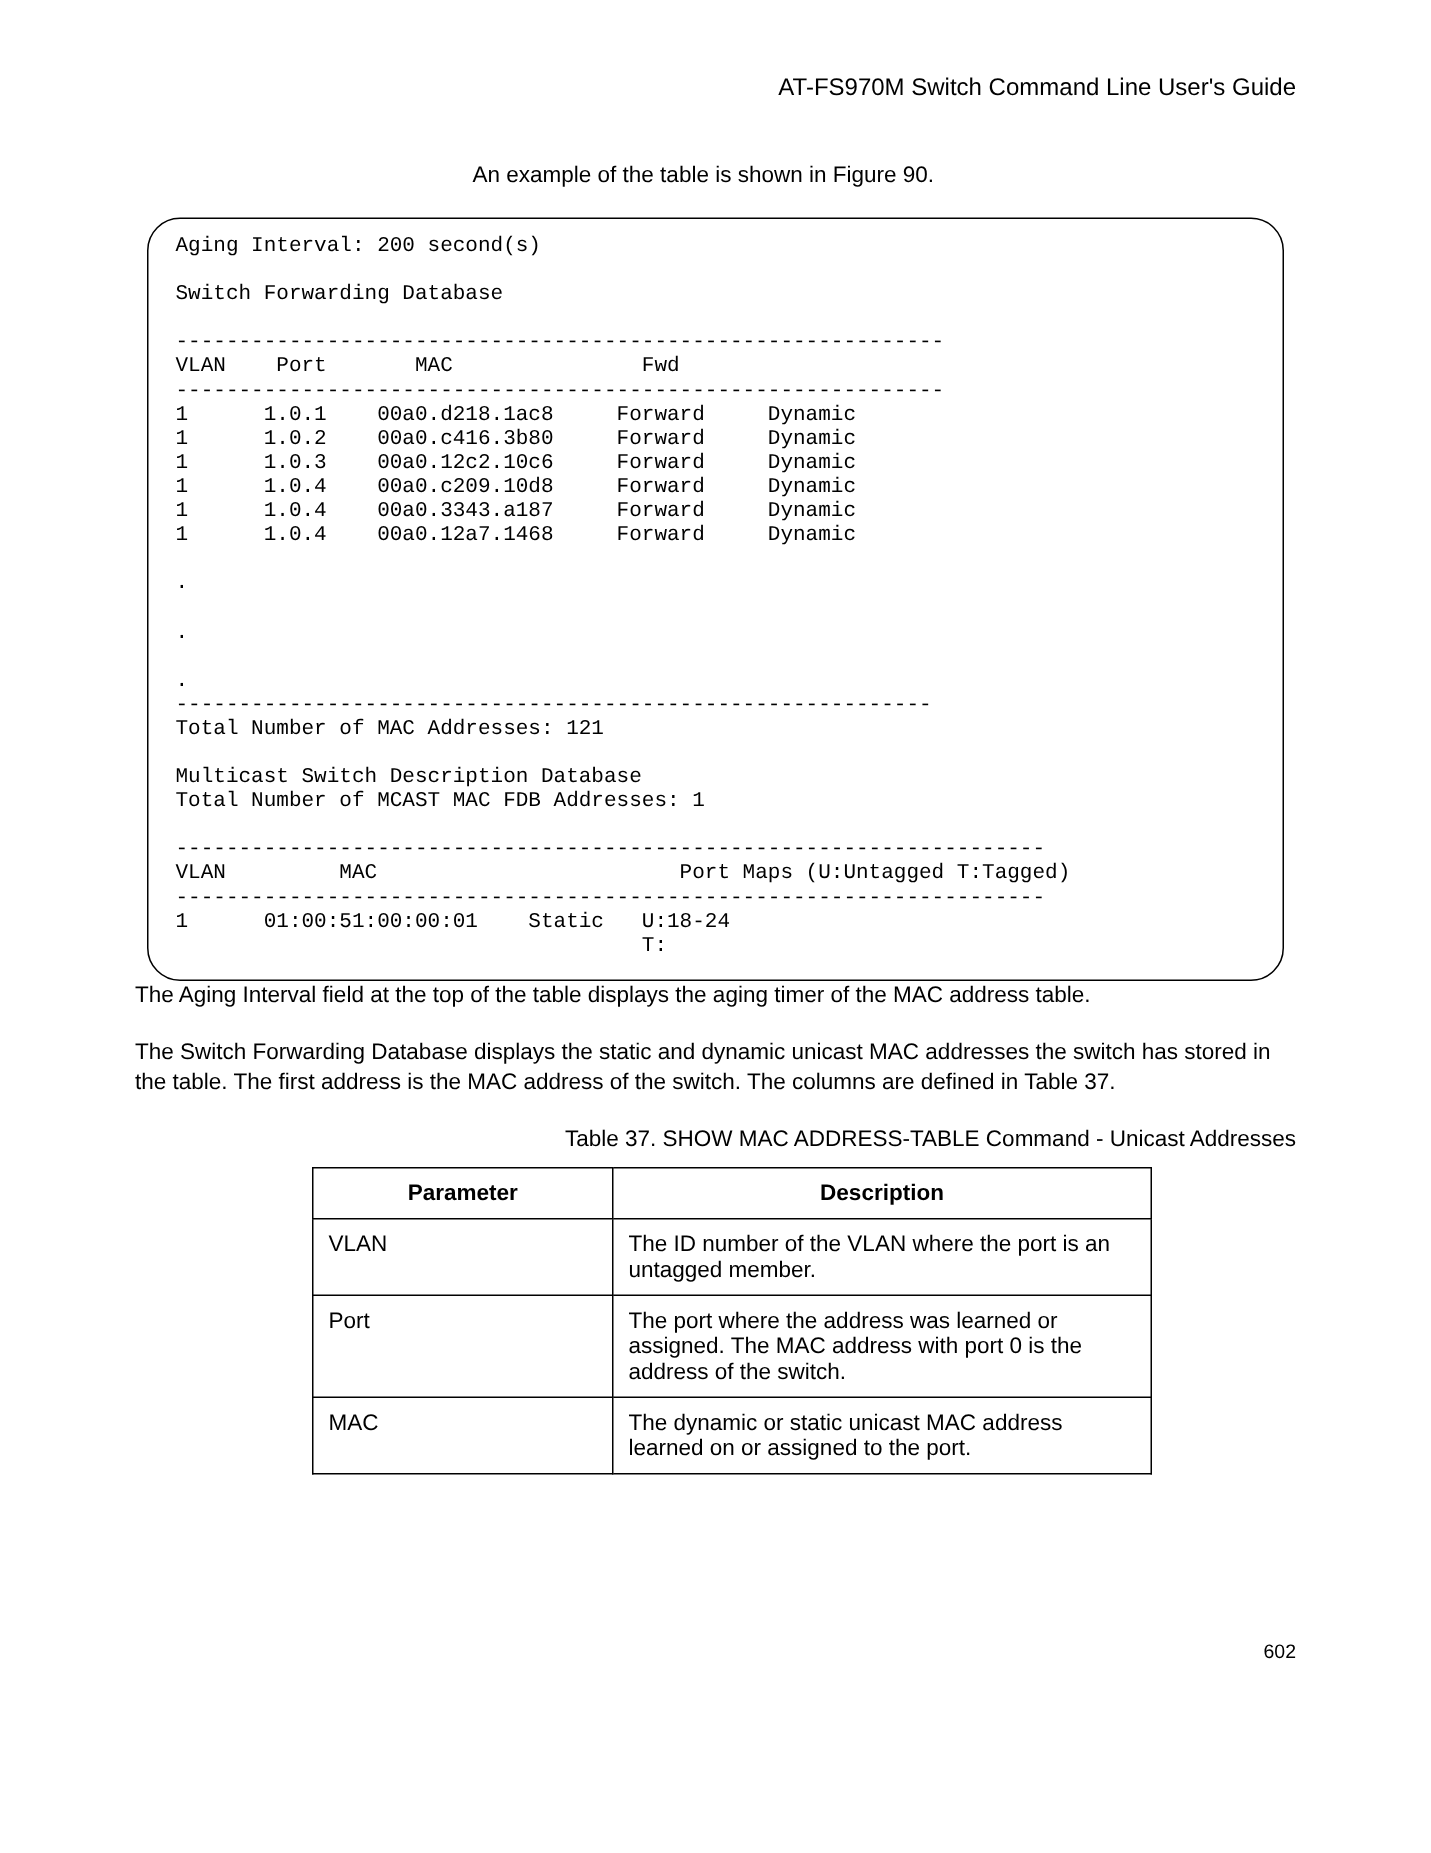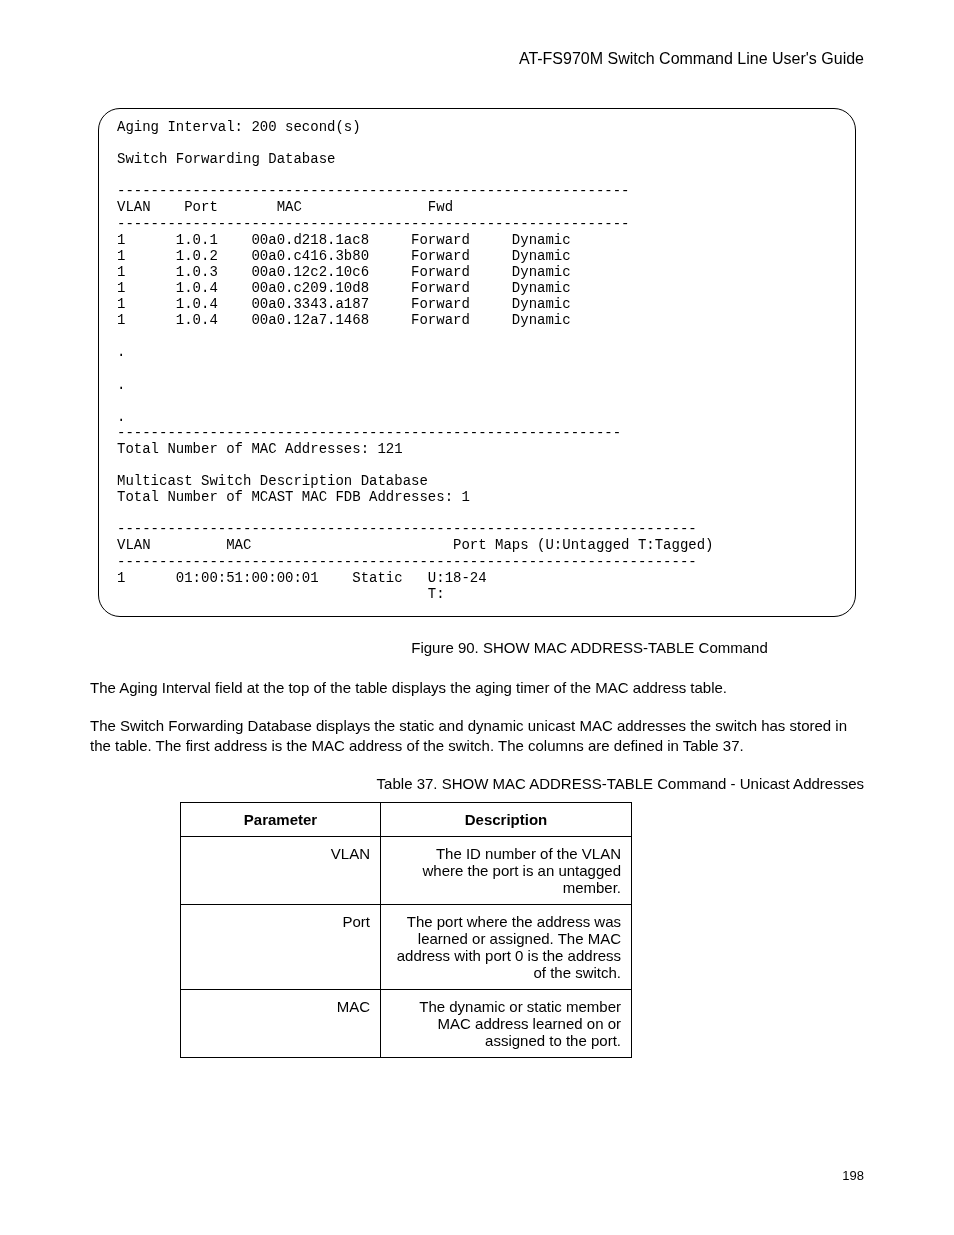--- a/index.html
+++ b/index.html
@@ -50,30 +50,30 @@
       font-size: 15px;
       line-height: 1.35;
     }
     .table-caption {
       margin-left: 225px;
       text-align: right;
       margin-bottom: 10px;
       font-size: 15px;
     }
     table.doc-table {
-      margin-left: 90px;
+      margin-left: 118px;
       border-collapse: collapse;
-      width: 452px;
+      width: 560px;
     }
     table.doc-table th, table.doc-table td {
       border: 1.5px solid #000;
       padding: 8px 10px;
       vertical-align: top;
       font-size: 15px;
-      text-align: right;
+      text-align: left;
     }
     table.doc-table th {
       text-align: center;
       font-weight: bold;
     }
     table.doc-table th:first-child, table.doc-table td:first-child {
       width: 200px;
     }
     .page-number {
       text-align: right;
@@ -81,20 +81,21 @@
       margin-top: 110px;
     }
   </style>
 </head>
 <body>
 
 <div class="page">
 
   <div class="header-line">AT-FS970M Switch Command Line User's Guide</div>
 
+  <div class="intro-line">An example of the table is shown in Figure 90.</div>
 
   <div class="terminal-box">
 <pre><span>Aging Interval: 200 second(s)</span>
 
 <span>Switch Forwarding Database</span>
 
 <span>-------------------------------------------------------------</span>
 <span>VLAN    Port       MAC               Fwd</span>
 <span>-------------------------------------------------------------</span>
 <span>1      1.0.1    00a0.d218.1ac8     Forward     Dynamic</span>
@@ -115,21 +116,20 @@
 <span>Multicast Switch Description Database</span>
 <span>Total Number of MCAST MAC FDB Addresses: 1</span>
 
 <span>---------------------------------------------------------------------</span>
 <span>VLAN         MAC                        Port Maps (U:Untagged T:Tagged)</span>
 <span>---------------------------------------------------------------------</span>
 <span>1      01:00:51:00:00:01    Static   U:18-24</span>
 <span>                                     T:</span></pre>
   </div>
 
-  <div class="caption">Figure 90. SHOW MAC ADDRESS-TABLE Command</div>
 
   <div class="para">The Aging Interval field at the top of the table displays the aging timer of the MAC address table.</div>
   <div class="para">The Switch Forwarding Database displays the static and dynamic unicast MAC addresses the switch has stored in the table. The first address is the MAC address of the switch. The columns are defined in Table 37.</div>
 
   <div class="table-caption">Table 37. SHOW MAC ADDRESS-TABLE Command - Unicast Addresses</div>
 
   <table class="doc-table">
     <thead>
       <tr>
         <th>Parameter</th>
@@ -140,20 +140,20 @@
       <tr>
         <td>VLAN</td>
         <td>The ID number of the VLAN where the port is an untagged member.</td>
       </tr>
       <tr>
         <td>Port</td>
         <td>The port where the address was learned or assigned. The MAC address with port 0 is the address of the switch.</td>
       </tr>
       <tr>
         <td>MAC</td>
-        <td>The dynamic or static member MAC address learned on or assigned to the port.</td>
+        <td>The dynamic or static unicast MAC address learned on or assigned to the port.</td>
       </tr>
     </tbody>
   </table>
 
-  <div class="page-number">198</div>
+  <div class="page-number">602</div>
 
 </div>
 
 </body></html>

